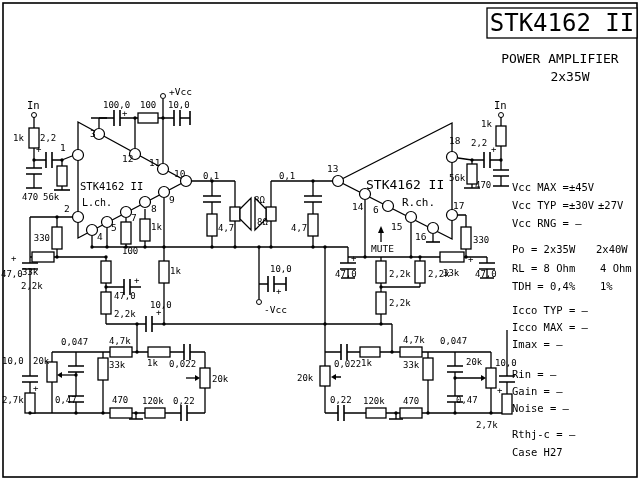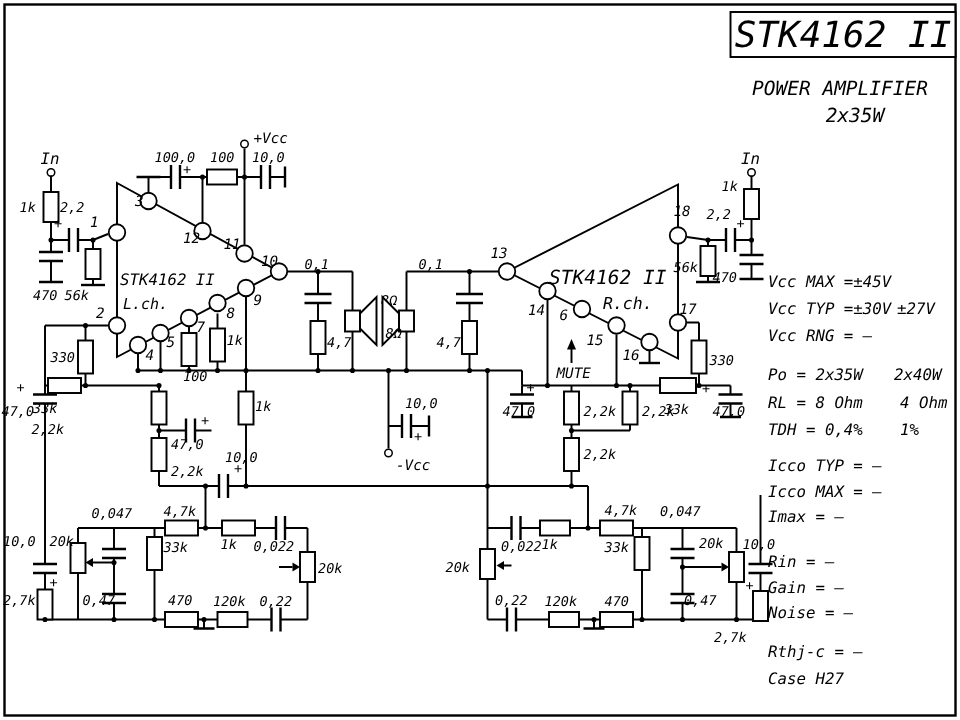--- a/index.html
+++ b/index.html
@@ -1,16 +1,16 @@
 <!DOCTYPE html>
 <html><head>
 <meta charset="utf-8">
 <style>
   html,body{margin:0;padding:0;background:#888;}
-  .page{width:640px;height:480px;background:#fff;position:relative;overflow:hidden;font-style:italic;}
+  .page{width:640px;height:480px;background:#fff;position:relative;overflow:hidden;}
   svg{display:block;}
   .w{stroke:#000;stroke-width:1.3;fill:none;}
   .w2{stroke:#000;stroke-width:1.6;fill:none;}
   .box{stroke:#000;stroke-width:1.3;fill:#fff;}
   .pin{stroke:#000;stroke-width:1.2;fill:#fff;}
   .dot{fill:#000;stroke:none;}
   .term{stroke:#000;stroke-width:1;fill:#fff;}
   text{fill:#000;font-family:"DejaVu Sans Mono", monospace;}
   .lbl{font-size:9px;}
   .pn{font-size:9.5px;}

